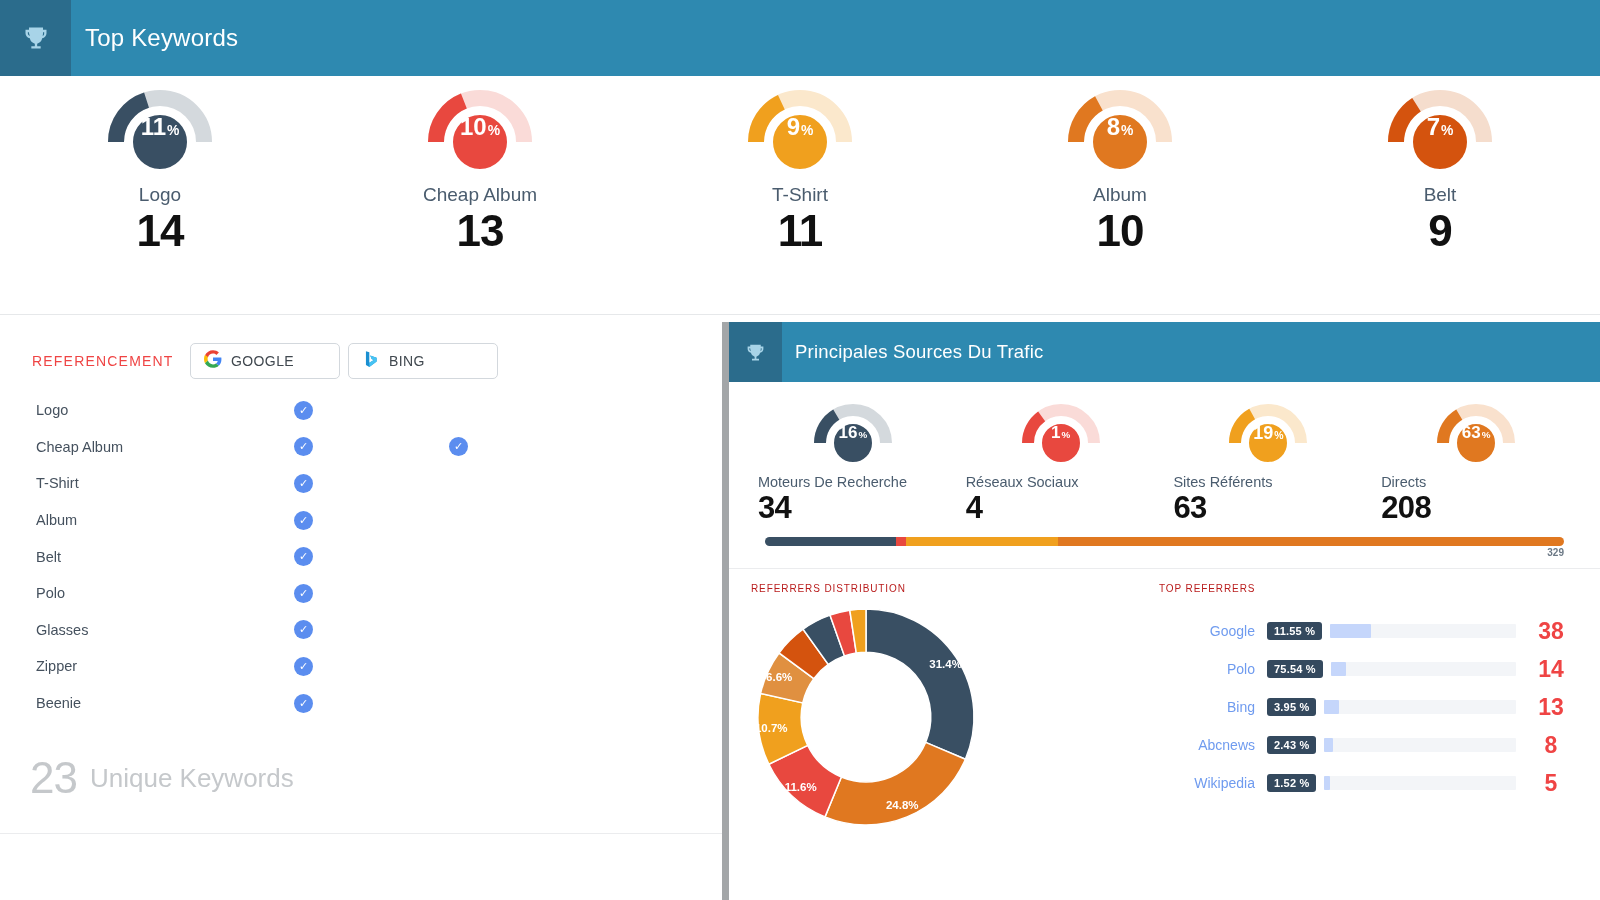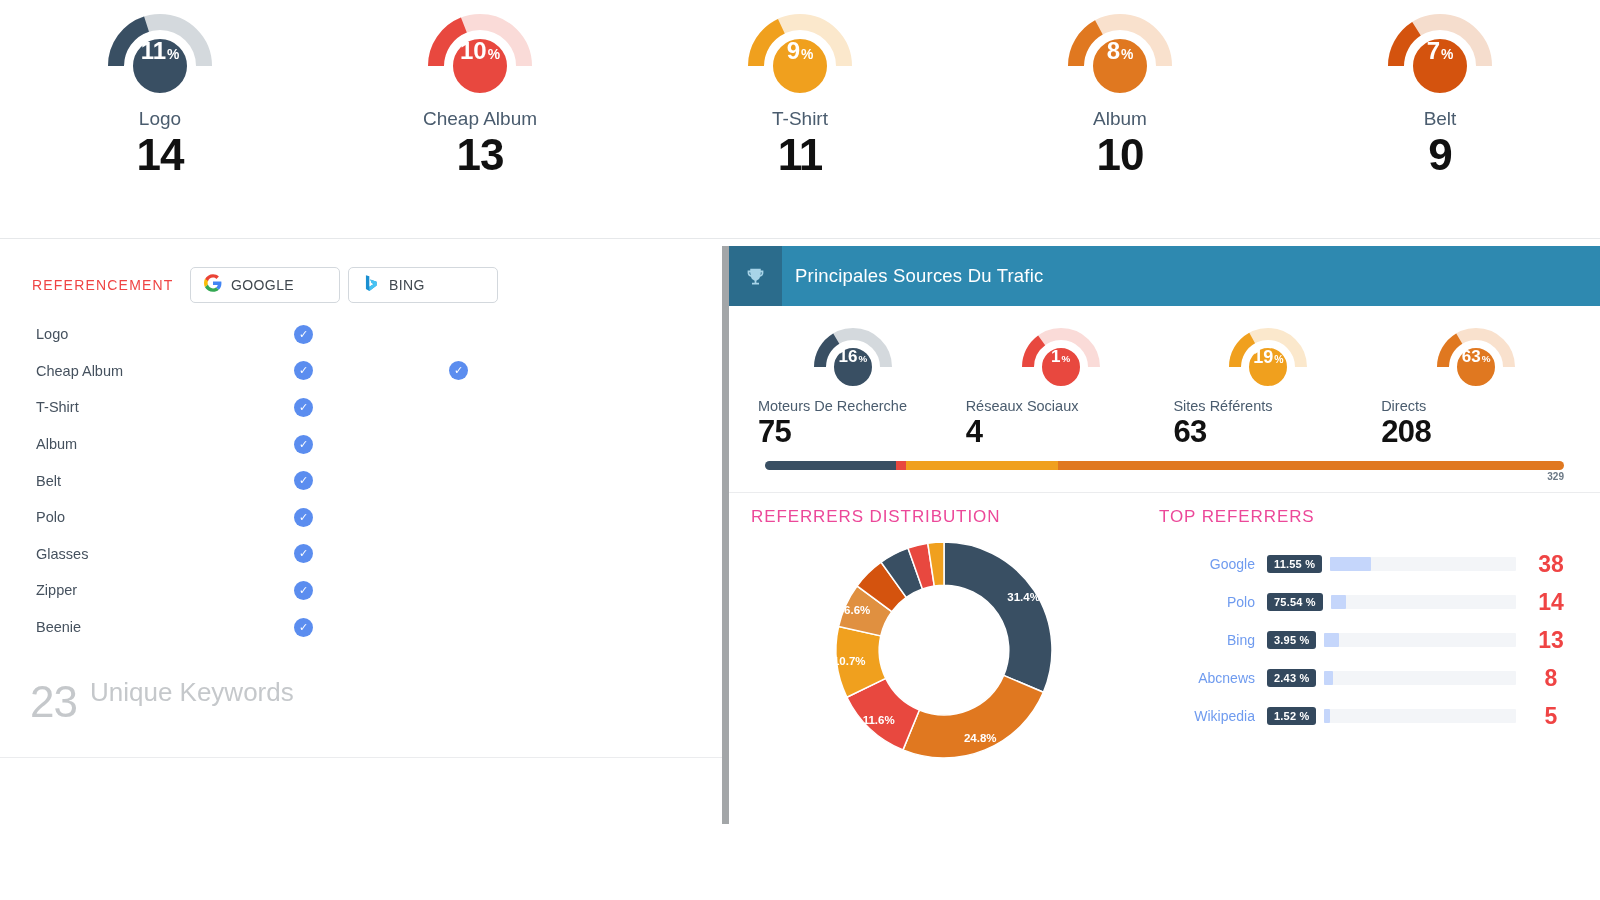--- a/index.html
+++ b/index.html
@@ -64,21 +64,21 @@
   .engine-btn .etxt{font-size:14px;color:#40484f;letter-spacing:.4px;margin-left:9px;}
   .kw-rows{margin-top:13px;}
   .kw-row{display:flex;align-items:center;height:36.6px;padding-left:36px;box-sizing:border-box;}
   .kw-row .kw-name{width:190px;font-size:14.5px;color:#45515e;}
   .kw-row .cell{width:155px;display:flex;justify-content:center;}
   .chk{
     width:19px;height:19px;border-radius:50%;background:#5b8def;
     display:flex;align-items:center;justify-content:center;
     color:#fff;font-size:11px;line-height:1;
   }
-  .uniq{margin:32px 0 16px 30px;display:flex;align-items:flex-start;color:#c5c8cb;}
+  .uniq{margin:32px 0 16px 30px;display:flex;align-items:center;color:#c5c8cb;}
   .uniq .n{font-size:44px;font-weight:300;letter-spacing:-1px;}
   .uniq .t{font-size:26px;margin-left:13px;font-weight:400;}
   .left-divider{position:absolute;left:0;top:518px;width:722px;height:1px;background:#ebecee;}
 
   
   .right-panel{
     position:absolute;left:729px;top:7px;width:871px;height:578px;
     background:#fff;box-shadow:-7px 0 0 0 #a3a6a8;box-sizing:border-box;
   }
   .right-panel .panel-header{height:60px;}
@@ -94,43 +94,51 @@
   .stackbar-wrap{padding:12px 36px 0 36px;position:relative;}
   .stackbar{display:flex;height:9px;border-radius:5px;overflow:hidden;}
   .stackbar div{height:100%;}
   .stack-total{
     position:absolute;right:36px;top:22px;font-size:10px;color:#6b7885;font-weight:bold;
   }
 
   .bottom-row{display:flex;margin-top:22px;border-top:1px solid #ebecee;}
   .dist-col{width:408px;padding:14px 0 0 22px;box-sizing:border-box;}
   .ref-col{flex:1;padding:14px 22px 0 22px;box-sizing:border-box;}
-  .section-cap{font-size:17px;letter-spacing:.9px;color:#ec4899;}
-
-  .donut-wrap{margin-top:8px;display:flex;justify-content:center;}
+  .section-cap{font-size:10px;letter-spacing:.9px;color:#b91c1c;}
+
+  .donut-wrap{margin-top:8px;display:flex;}
 
   .ref-list{margin-top:18px;}
   .ref-item{display:flex;align-items:center;height:38px;}
   .ref-item .rname{width:96px;text-align:right;font-size:14px;color:#6f9bef;padding-right:12px;}
   .ref-item .badge{
     background:#34495e;color:#fff;font-size:11px;font-weight:bold;
     padding:3px 7px;border-radius:3px;min-width:48px;text-align:center;
     box-sizing:border-box;letter-spacing:.2px;
   }
   .ref-item .track{
     flex:1;height:14px;margin:0 8px;background:#f3f5f8;position:relative;border-radius:1px;
   }
   .ref-item .fill{position:absolute;left:0;top:0;height:100%;background:#c5d6fb;border-radius:1px;}
   .ref-item .rcount{width:54px;text-align:center;font-size:23px;font-weight:bold;color:#ef4444;}
 </style>
 </head>
 <body>
 
 <div class="app">
 
+  <div class="panel-header">
+    <div class="icon-box">
+      <svg viewBox="0 0 24 24">
+          <path d="M6 3h12v2h3v3c0 2.2-1.6 4-3.7 4.3A6 6 0 0 1 13 16.9V19h3v2H8v-2h3v-2.1a6 6 0 0 1-4.3-4.6C4.6 12 3 10.2 3 8V5h3V3zm0 4H5v1c0 1.1.8 2 1.8 2.2A8 8 0 0 1 6 8V7zm12 0v1c0 .8-.1 1.5-.3 2.2C18.7 10 19 9.1 19 8V7h-1z"></path>
+        </svg>
+    </div>
+    <div class="title">Top Keywords</div>
+  </div>
 
   <div class="kpi-strip" id="kpi-strip">
   <div class="kpi">
 
   <div class="gauge" style="width:104px;height:85px;">
     <svg width="104" height="54" viewBox="0 0 104 54">
       <path d="M 8 52 A 44 44 0 0 1 96 52" fill="none" stroke="#d4d9dd" stroke-width="16"></path>
       <path d="M 8 52 A 44 44 0 0 1 96 52" fill="none" stroke="#394f63" stroke-width="16" stroke-dasharray="55.29203070318036 138.23007675795088"></path>
     </svg>
     <div class="hub" style="width:62px;height:62px;background:#394f63;
@@ -344,21 +352,21 @@
       <path d="M 6 39 A 33 33 0 0 1 72 39" fill="none" stroke="#d4d9dd" stroke-width="12"></path>
       <path d="M 6 39 A 33 33 0 0 1 72 39" fill="none" stroke="#394f63" stroke-width="12" stroke-dasharray="34.21194399759285 103.67255756846318"></path>
     </svg>
     <div class="hub" style="width:46px;height:46px;background:#394f63;
                 top:16px;font-size:17px;">
       <span class="num">16</span>
                 <span class="pct">%</span>
     </div>
   </div>
     <div class="label">Moteurs De Recherche</div>
-    <div class="value">75</div>
+    <div class="value">34</div>
   </div>
   <div class="src">
 
   <div class="gauge" style="width:78px;height:64px;">
     <svg width="78" height="41" viewBox="0 0 78 41">
       <path d="M 6 39 A 33 33 0 0 1 72 39" fill="none" stroke="#fadbd8" stroke-width="12"></path>
       <path d="M 6 39 A 33 33 0 0 1 72 39" fill="none" stroke="#e8483f" stroke-width="12" stroke-dasharray="31.10176727053895 103.67255756846318"></path>
     </svg>
     <div class="hub" style="width:46px;height:46px;background:#e8483f;
                 top:16px;font-size:17px;">

